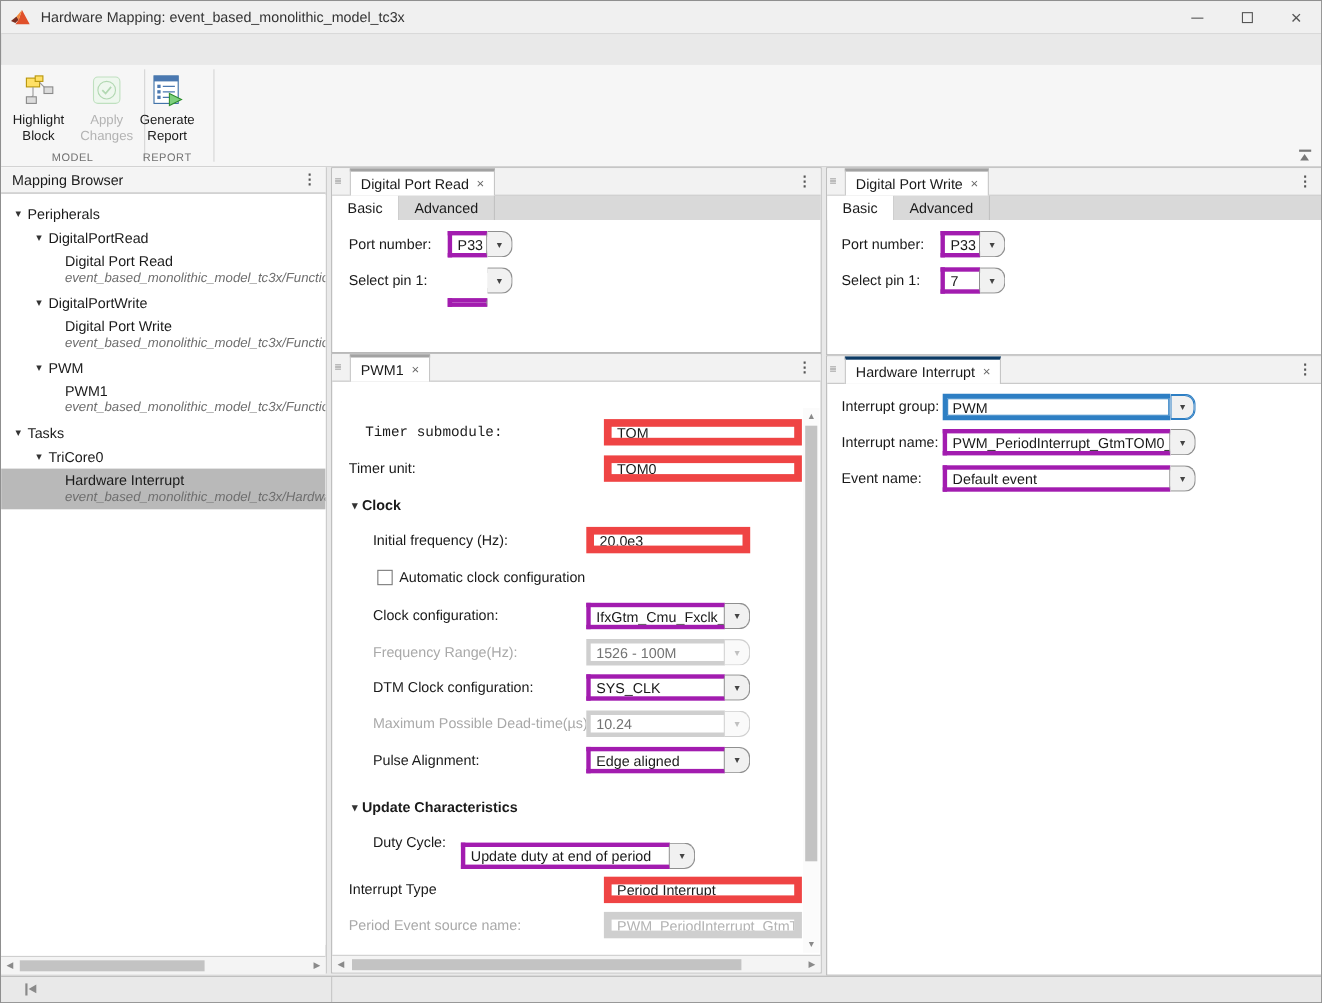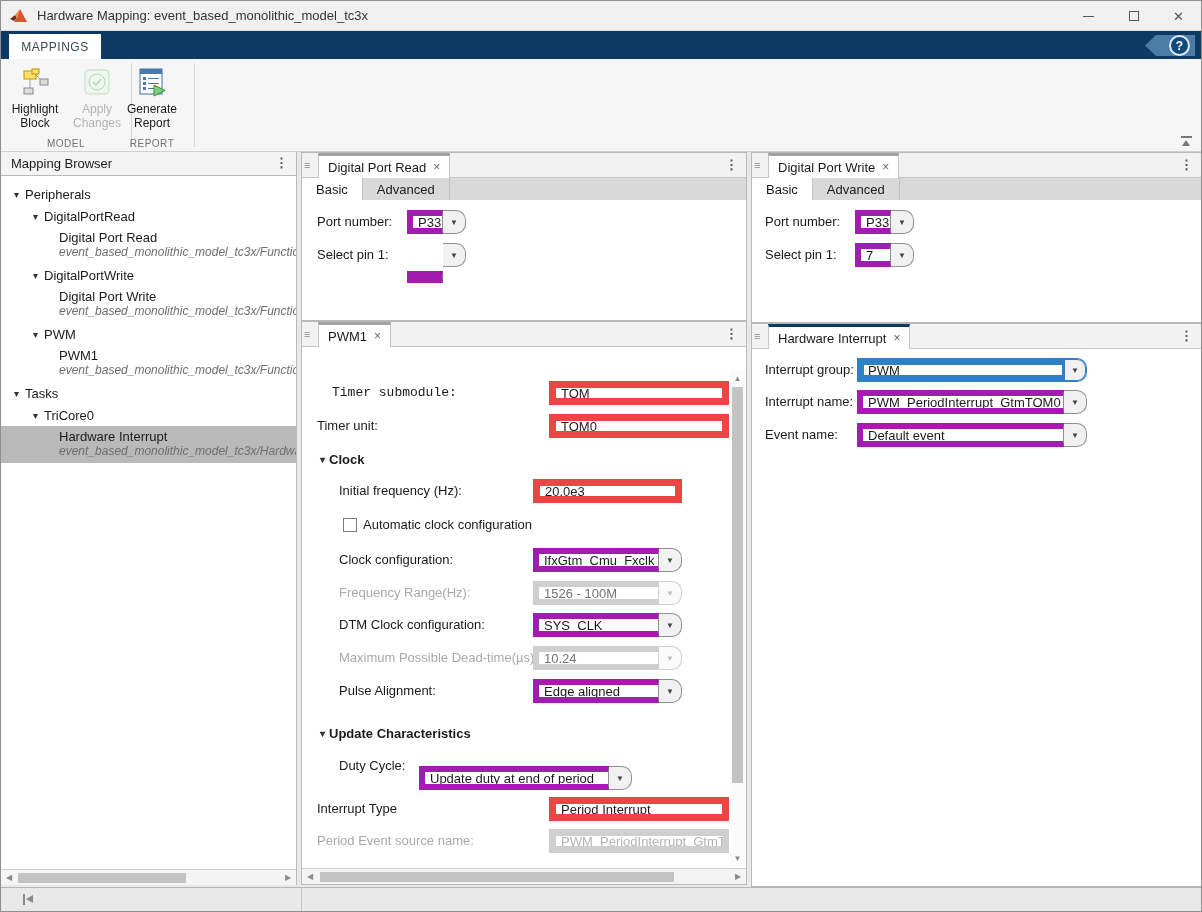--- a/index.html
+++ b/index.html
@@ -49,21 +49,21 @@
   .panelmenu { position:absolute; right:8px; top:4px; color:#555; font-size:13px; font-weight:bold; }
   .subtabs { position:absolute; left:0; right:0; top:25px; height:22px; background:#d9d9d9; display:flex; }
   .subtab { height:22px; padding:0 14px; display:flex; align-items:center; font-size:13px; color:#1a1a1a; border-right:1px solid #c2c2c2; background:#d9d9d9; }
   .subtab.active { background:#fff; }
 
   .lbl { position:absolute; height:24px; line-height:24px; font-size:13px; color:#1a1a1a; white-space:nowrap; }
   .lbl.dis { color:#a9a9a9; }
   .ti { position:absolute; height:24px; border:7px solid #ef4444; background:#fff; font-size:13px; color:#1a1a1a; display:flex; align-items:center; padding:0 5px; white-space:nowrap; overflow:hidden; }
   .ti.disabled { border-color:#cfcfcf; color:#b3b3b3; }
   .dd { position:absolute; height:24px; display:flex; }
-  .dd .val { border:6px solid #a21caf; border-right:1px solid #8f8f8f; background:#fff; font-size:13px; color:#1a1a1a; display:flex; align-items:center; padding:0 5px; white-space:nowrap; overflow:hidden; }
+  .dd .val { border:4px solid #a21caf; border-right:1px solid #8f8f8f; background:#fff; font-size:13px; color:#1a1a1a; display:flex; align-items:center; padding:0 5px; white-space:nowrap; overflow:hidden; }
   .dd .btn { width:23px; border:1px solid #8f8f8f; border-left:none; background:#f1f1f1; border-radius:0 10px 10px 0; display:flex; align-items:center; justify-content:center; font-size:8px; color:#444; }
   .dd.disabled .val { border-color:#cfcfcf; color:#737373; }
   .dd.disabled .btn { border-color:#cfcfcf; color:#c0c0c0; background:#fafafa; }
   .dd.focused .val { border-color:#2e7fc4; box-shadow:inset 0 0 0 1px #2e7fc4; }
   .dd.focused .btn { border-color:#2e7fc4; box-shadow:inset 0 0 0 1px #2e7fc4; }
   .secthead { position:absolute; font-size:13px; font-weight:bold; color:#1a1a1a; display:flex; align-items:center; }
   .secthead .sarrow { font-size:10px; margin-right:4px; color:#333; }
   .cb { position:absolute; width:14px; height:14px; border:1px solid #7a7a7a; background:#fff; }
 
   
@@ -113,27 +113,20 @@
         </div>
       <div class="winbtn">
           <span class="maxbox"></span>
         </div>
       <div class="winbtn close">
           <span>✕</span>
         </div>
     </div>
   </div>
 
-  <div class="ribbonrow">
-    <div class="ribbontab">MAPPINGS</div>
-    <div class="helpwrap">
-      <div class="helparrow"></div>
-      <div class="helpcircle">?</div>
-    </div>
-  </div>
 
   <div class="toolbar">
     <div class="tbsection" style="left:0; width:130px;">
       <div class="tbbtn" style="left:4px;">
         <span class="ticon">
           <svg width="30" height="30" viewBox="0 0 30 30">
             <rect x="4" y="4" width="12" height="8" fill="#ffe066" stroke="#b8960a"></rect>
             <rect x="12" y="2" width="7" height="5" fill="#ffe066" stroke="#b8960a"></rect>
             <path d="M16 8 L22 14 M10 12 L10 20 L8 22" stroke="#9a9a9a" fill="none"></path>
             <rect x="20" y="12" width="8" height="6" fill="#dcdcdc" stroke="#8a8a8a"></rect>

